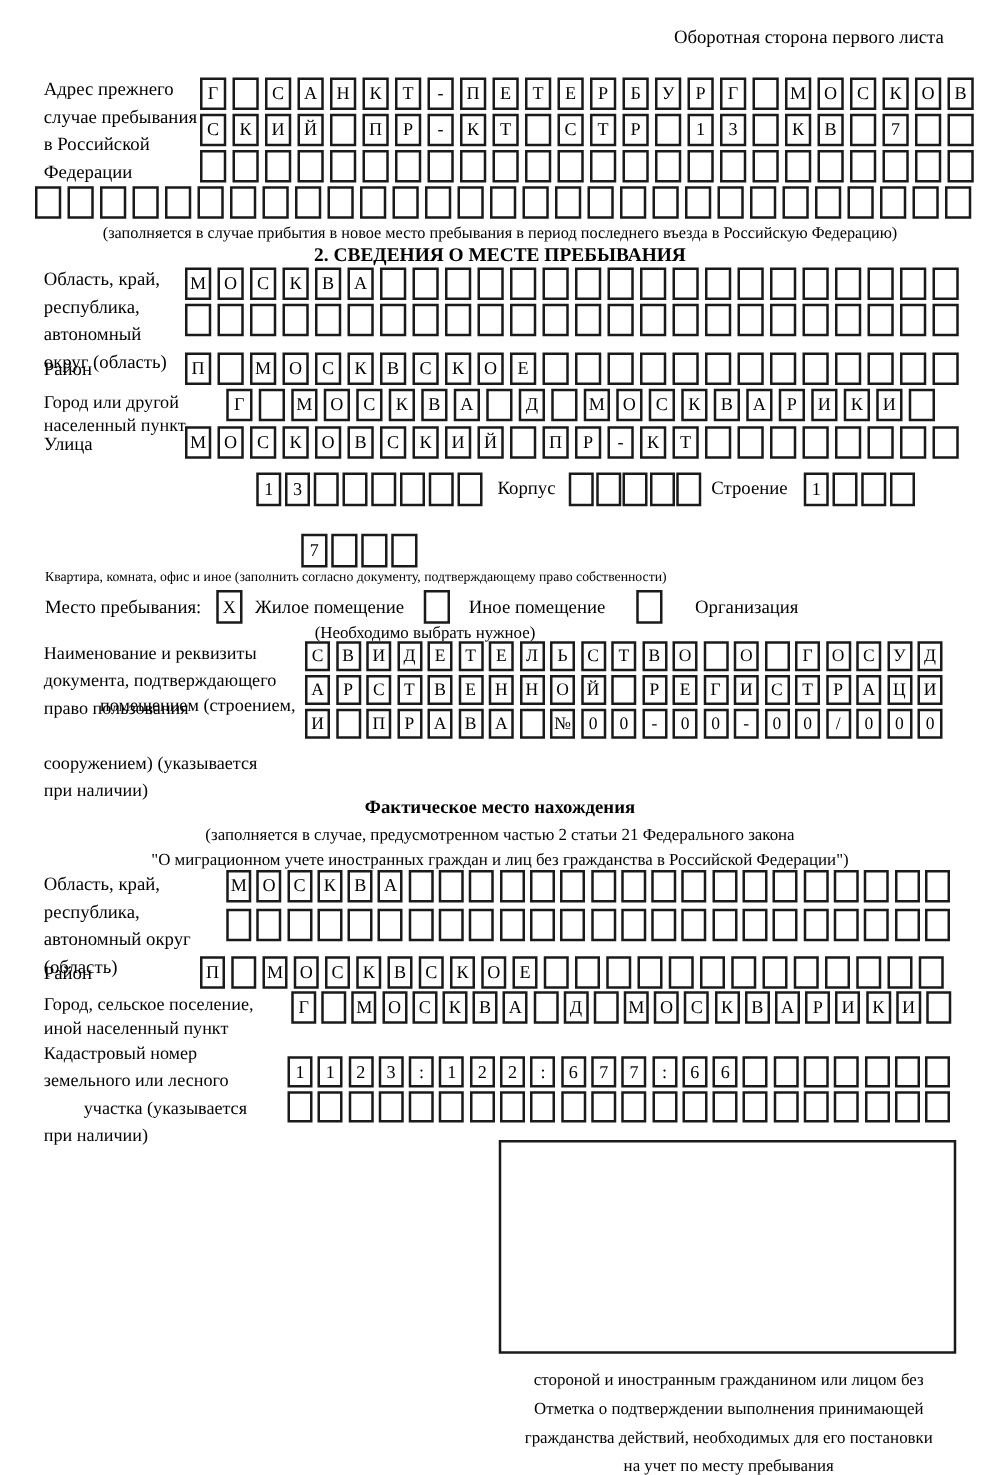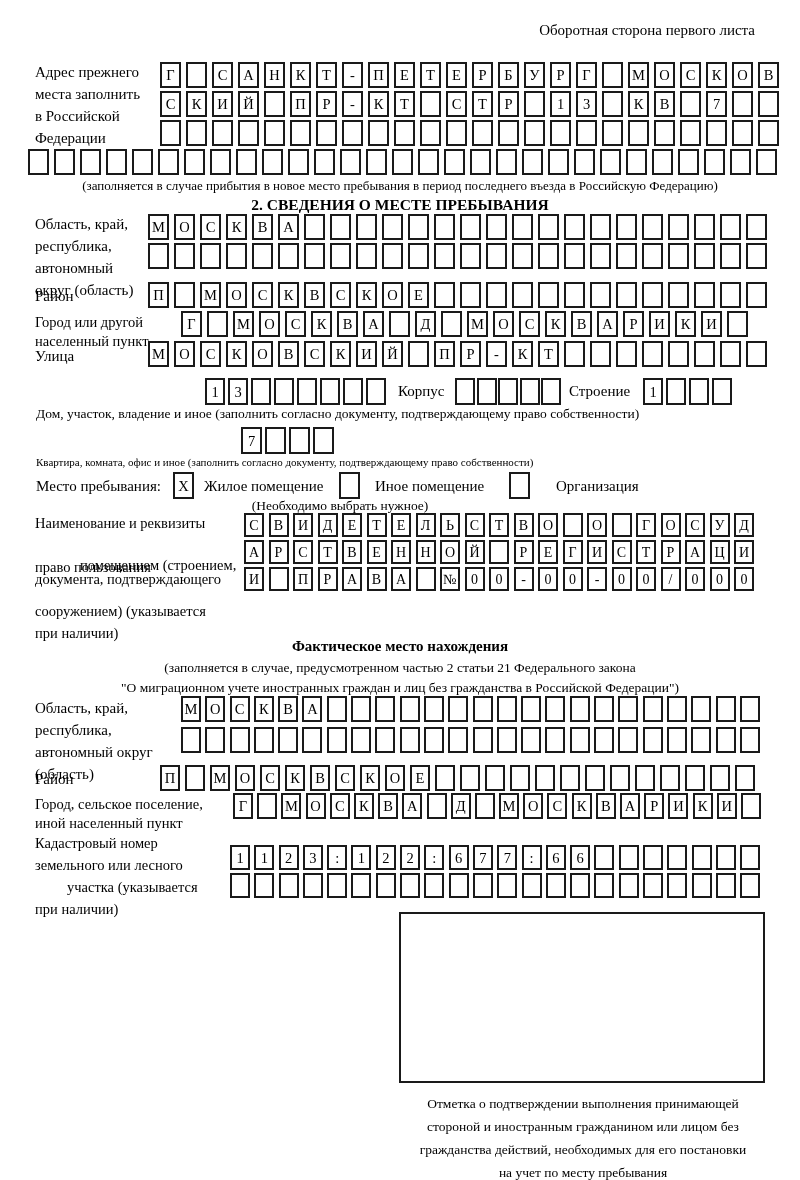--- a/index.html
+++ b/index.html
@@ -21,21 +21,21 @@
   .right{text-align:right;}
 </style>
 </head>
 <body>
 
 <div class="page">
 
   <div class="lbl right" style="left:420px;top:20px;width:335px;">Оборотная сторона первого листа</div>
 
   <div class="lbl" style="left:35px;top:62px;">Адрес прежнего</div>
-  <div class="lbl" style="left:35px;top:84px;">места заполнить</div>
+  <div class="lbl" style="left:35px;top:84px;">случае пребывания</div>
   <div class="lbl" style="left:35px;top:106px;">в Российской</div>
   <div class="lbl" style="left:35px;top:128px;">Федерации</div>
 
   <div class="cells" style="left:160px;top:62px;">
       <div class="cell">Г</div>
       <div class="cell"></div>
       <div class="cell">С</div>
       <div class="cell">А</div>
       <div class="cell">Н</div>
       <div class="cell">К</div>
@@ -304,41 +304,40 @@
       <div class="cell"></div>
       <div class="cell"></div>
     </div>
   <div class="lbl" style="left:569px;top:381px;">Строение</div>
   <div class="cells" style="left:643px;top:378px;--w:20px;--g:3px;--h:27px;">
       <div class="cell">1</div>
       <div class="cell"></div>
       <div class="cell"></div>
       <div class="cell"></div>
     </div>
-  <div class="cap" style="left:36px;top:406px;font-size:13.5px;">Дом, участок, владение и иное (заполнить согласно документу, подтверждающему право собственности)</div>
 
   <div class="cells" style="left:241px;top:427px;--g:3px;--h:27px;">
       <div class="cell">7</div>
       <div class="cell"></div>
       <div class="cell"></div>
       <div class="cell"></div>
     </div>
   <div class="cap" style="left:36px;top:456px;font-size:11px;">Квартира, комната, офис и иное (заполнить согласно документу, подтверждающему право собственности)</div>
 
   <div class="lbl" style="left:36px;top:476px;">Место пребывания:</div>
   <div class="cell" style="position:absolute;left:173px;top:472px;--h:27px;">X</div>
   <div class="lbl" style="left:204px;top:476px;">Жилое помещение</div>
   <div class="cell" style="position:absolute;left:339px;top:472px;--h:27px;"></div>
   <div class="lbl" style="left:375px;top:476px;">Иное помещение</div>
   <div class="cell" style="position:absolute;left:509px;top:472px;--h:27px;"></div>
   <div class="lbl" style="left:556px;top:476px;">Организация</div>
   <div class="cap" style="left:180px;top:498px;width:320px;text-align:center;font-size:13.5px;">(Необходимо выбрать нужное)</div>
 
   <div class="lbl-sm" style="left:35px;top:513px;">Наименование и реквизиты</div>
-  <div class="lbl-sm" style="left:35px;top:535px;margin-top:34px;">документа, подтверждающего</div>
+  <div class="lbl-sm" style="left:35px;top:535px;">документа, подтверждающего</div>
   <div class="lbl-sm" style="left:35px;top:557px;">право пользования</div>
   <div class="lbl-sm" style="left:35px;top:555px;margin-left:45px;">помещением (строением,</div>
   <div class="lbl-sm" style="left:35px;top:601px;">сооружением) (указывается</div>
   <div class="lbl-sm" style="left:35px;top:623px;">при наличии)</div>
   <div class="cells" style="left:244px;top:513px;--w:20px;--g:4.5px;--h:24px;--fs:14px;">
       <div class="cell">С</div>
       <div class="cell">В</div>
       <div class="cell">И</div>
       <div class="cell">Д</div>
       <div class="cell">Е</div>
@@ -570,19 +569,19 @@
       <div class="cell"></div>
       <div class="cell"></div>
       <div class="cell"></div>
       <div class="cell"></div>
       <div class="cell"></div>
       <div class="cell"></div>
     </div>
 
   <div class="stampbox" style="left:399px;top:912px;width:366px;height:171px;"></div>
   <div class="note" style="left:393px;top:1092px;width:380px;">
+    <div>стороной и иностранным гражданином или лицом без</div>
     <div>Отметка о подтверждении выполнения принимающей</div>
-    <div>стороной и иностранным гражданином или лицом без</div>
     <div>гражданства действий, необходимых для его постановки</div>
     <div>на учет по месту пребывания</div>
   </div>
 
 </div>
 
 </body></html>

